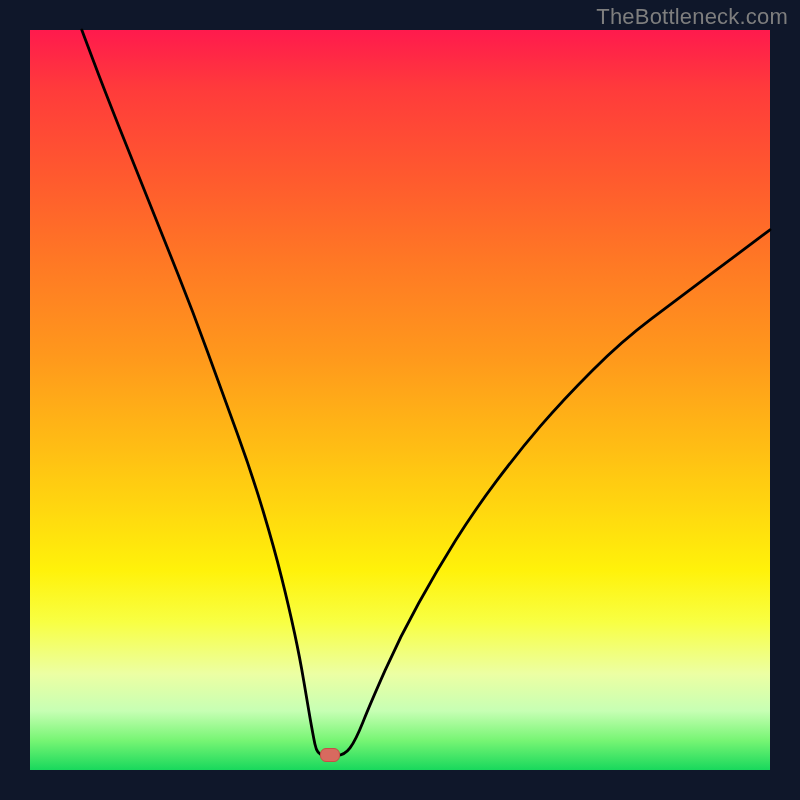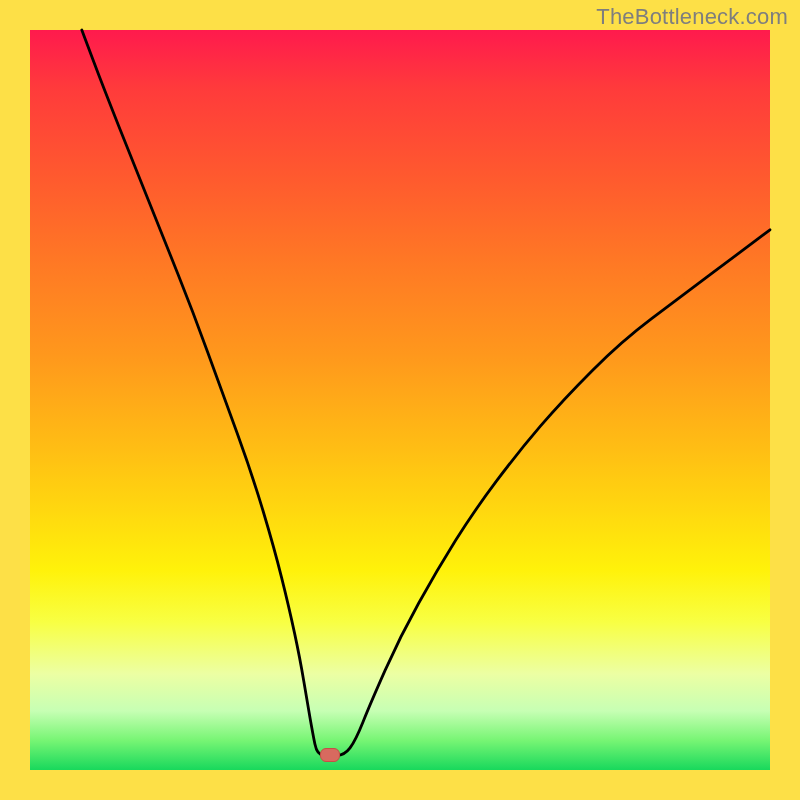--- a/index.html
+++ b/index.html
@@ -9,21 +9,21 @@
     height: 800px;
     background: #000;
     overflow: hidden;
   }
   .frame {
     position: absolute;
     left: 0;
     top: 0;
     width: 800px;
     height: 800px;
-    background: #fde047;
+    background: #0f172a;
   }
   .plot {
     position: absolute;
     left: 30px;
     top: 30px;
     width: 740px;
     height: 740px;
     
     background: linear-gradient(to bottom,
       #ff1a4d 0%,

